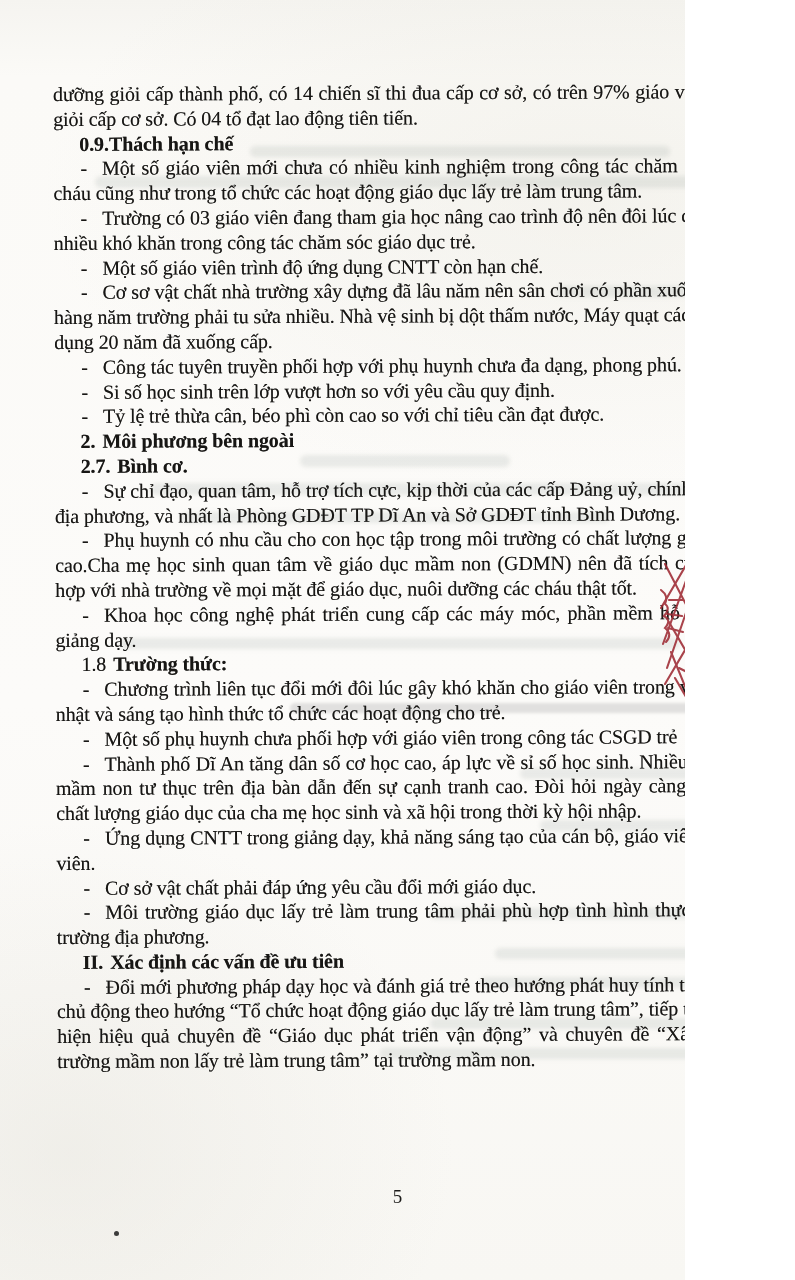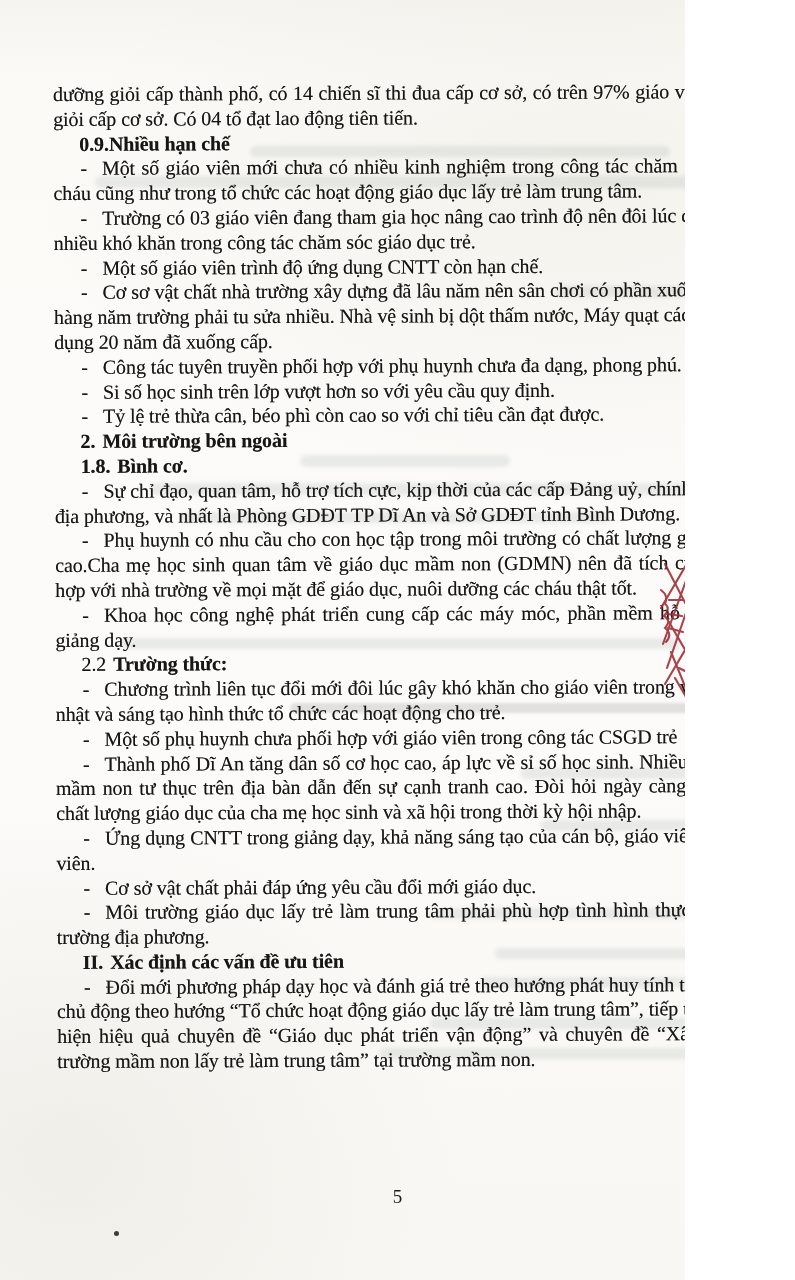--- a/index.html
+++ b/index.html
@@ -103,39 +103,39 @@
   <div class="ghost" style="left:430px; top:908px;  width:300px; height:11px;"></div>
   <div class="ghost" style="left:495px; top:948px;  width:250px; height:11px;"></div>
   <div class="ghost" style="left:480px; top:977px;  width:265px; height:11px;"></div>
   <div class="ghost" style="left:430px; top:1018px; width:320px; height:11px;"></div>
   <div class="ghost" style="left:380px; top:1048px; width:330px; height:11px;"></div>
 
   <div class="content">
 
     <p class="cont">dưỡng giỏi cấp thành phố, có 14 chiến sĩ thi đua cấp cơ sở, có trên 97% giáo viên dạy giỏi cấp cơ sở. Có 04 tổ đạt lao động tiên tiến.</p>
 
-    <p class="head"><span class="b">0.9.</span><span class="b">Nhiều hạn chế</span></p>
+    <p class="head"><span class="b">0.9.</span><span class="b">Thách hạn chế</span></p>
 
     <p class="bullet"><span class="dash">-</span><span>Một số giáo viên mới chưa có nhiều kinh nghiệm trong công tác chăm sóc các cháu cũng như trong tổ chức các hoạt động giáo dục lấy trẻ làm trung tâm.</span></p>
     <p class="bullet"><span class="dash">-</span><span>Trường có 03 giáo viên đang tham gia học nâng cao trình độ nên đôi lúc còn gặp nhiều khó khăn trong công tác chăm sóc giáo dục trẻ.</span></p>
     <p class="bullet"><span class="dash">-</span><span>Một số giáo viên trình độ ứng dụng CNTT còn hạn chế.</span></p>
     <p class="bullet"><span class="dash">-</span><span>Cơ sơ vật chất nhà trường xây dựng đã lâu năm nên sân chơi có phần xuống cấp, hàng năm trường phải tu sửa nhiều. Nhà vệ sinh bị dột thấm nước, Máy quạt các lớp sử dụng 20 năm đã xuống cấp.</span></p>
     <p class="bullet"><span class="dash">-</span><span>Công tác tuyên truyền phối hợp với phụ huynh chưa đa dạng, phong phú.</span></p>
     <p class="bullet"><span class="dash">-</span><span>Si số học sinh trên lớp vượt hơn so với yêu cầu quy định.</span></p>
     <p class="bullet"><span class="dash">-</span><span>Tỷ lệ trẻ thừa cân, béo phì còn cao so với chỉ tiêu cần đạt được.</span></p>
 
-    <p class="head"><span class="b">2.</span><span class="b gap">Môi trường bên ngoài</span></p>
+    <p class="head"><span class="b">2.</span><span class="b gap">Môi phương bên ngoài</span></p>
 
-    <p class="head"><span class="b">1.8.</span><span class="b gap">Bình cơ.</span></p>
+    <p class="head"><span class="b">2.7.</span><span class="b gap">Bình cơ.</span></p>
 
     <p class="bullet"><span class="dash">-</span><span>Sự chỉ đạo, quan tâm, hỗ trợ tích cực, kịp thời của các cấp Đảng uỷ, chính quyền địa phương, và nhất là Phòng GDĐT TP Dĩ An và Sở GDĐT tỉnh Bình Dương.</span></p>
     <p class="bullet"><span class="dash">-</span><span>Phụ huynh có nhu cầu cho con học tập trong môi trường có chất lượng giáo dục cao.Cha mẹ học sinh quan tâm về giáo dục mầm non (GDMN) nên đã tích cực phối hợp với nhà trường về mọi mặt để giáo dục, nuôi dưỡng các cháu thật tốt.</span></p>
     <p class="bullet"><span class="dash">-</span><span>Khoa học công nghệ phát triển cung cấp các máy móc, phần mềm hỗ trợ cho giảng dạy.</span></p>
 
-    <p class="head"><span>2.2</span><span class="b gap">Trường thức:</span></p>
+    <p class="head"><span>1.8</span><span class="b gap">Trường thức:</span></p>
 
     <p class="bullet"><span class="dash">-</span><span>Chương trình liên tục đổi mới đôi lúc gây khó khăn cho giáo viên trong việc cập nhật và sáng tạo hình thức tổ chức các hoạt động cho trẻ.</span></p>
     <p class="bullet"><span class="dash">-</span><span>Một số phụ huynh chưa phối hợp với giáo viên trong công tác CSGD trẻ</span></p>
     <p class="bullet"><span class="dash">-</span><span>Thành phố Dĩ An tăng dân số cơ học cao, áp lực về sỉ số học sinh. Nhiều trường mầm non tư thục trên địa bàn dẫn đến sự cạnh tranh cao. Đòi hỏi ngày càng cao về chất lượng giáo dục của cha mẹ học sinh và xã hội trong thời kỳ hội nhập.</span></p>
     <p class="bullet"><span class="dash">-</span><span>Ứng dụng CNTT trong giảng dạy, khả năng sáng tạo của cán bộ, giáo viên, nhân viên.</span></p>
     <p class="bullet"><span class="dash">-</span><span>Cơ sở vật chất phải đáp ứng yêu cầu đổi mới giáo dục.</span></p>
     <p class="bullet"><span class="dash">-</span><span>Môi trường giáo dục lấy trẻ làm trung tâm phải phù hợp tình hình thực tế nhà trường địa phương.</span></p>
 
     <p class="head"><span class="b">II.</span><span class="b gap">Xác định các vấn đề ưu tiên</span></p>
 

